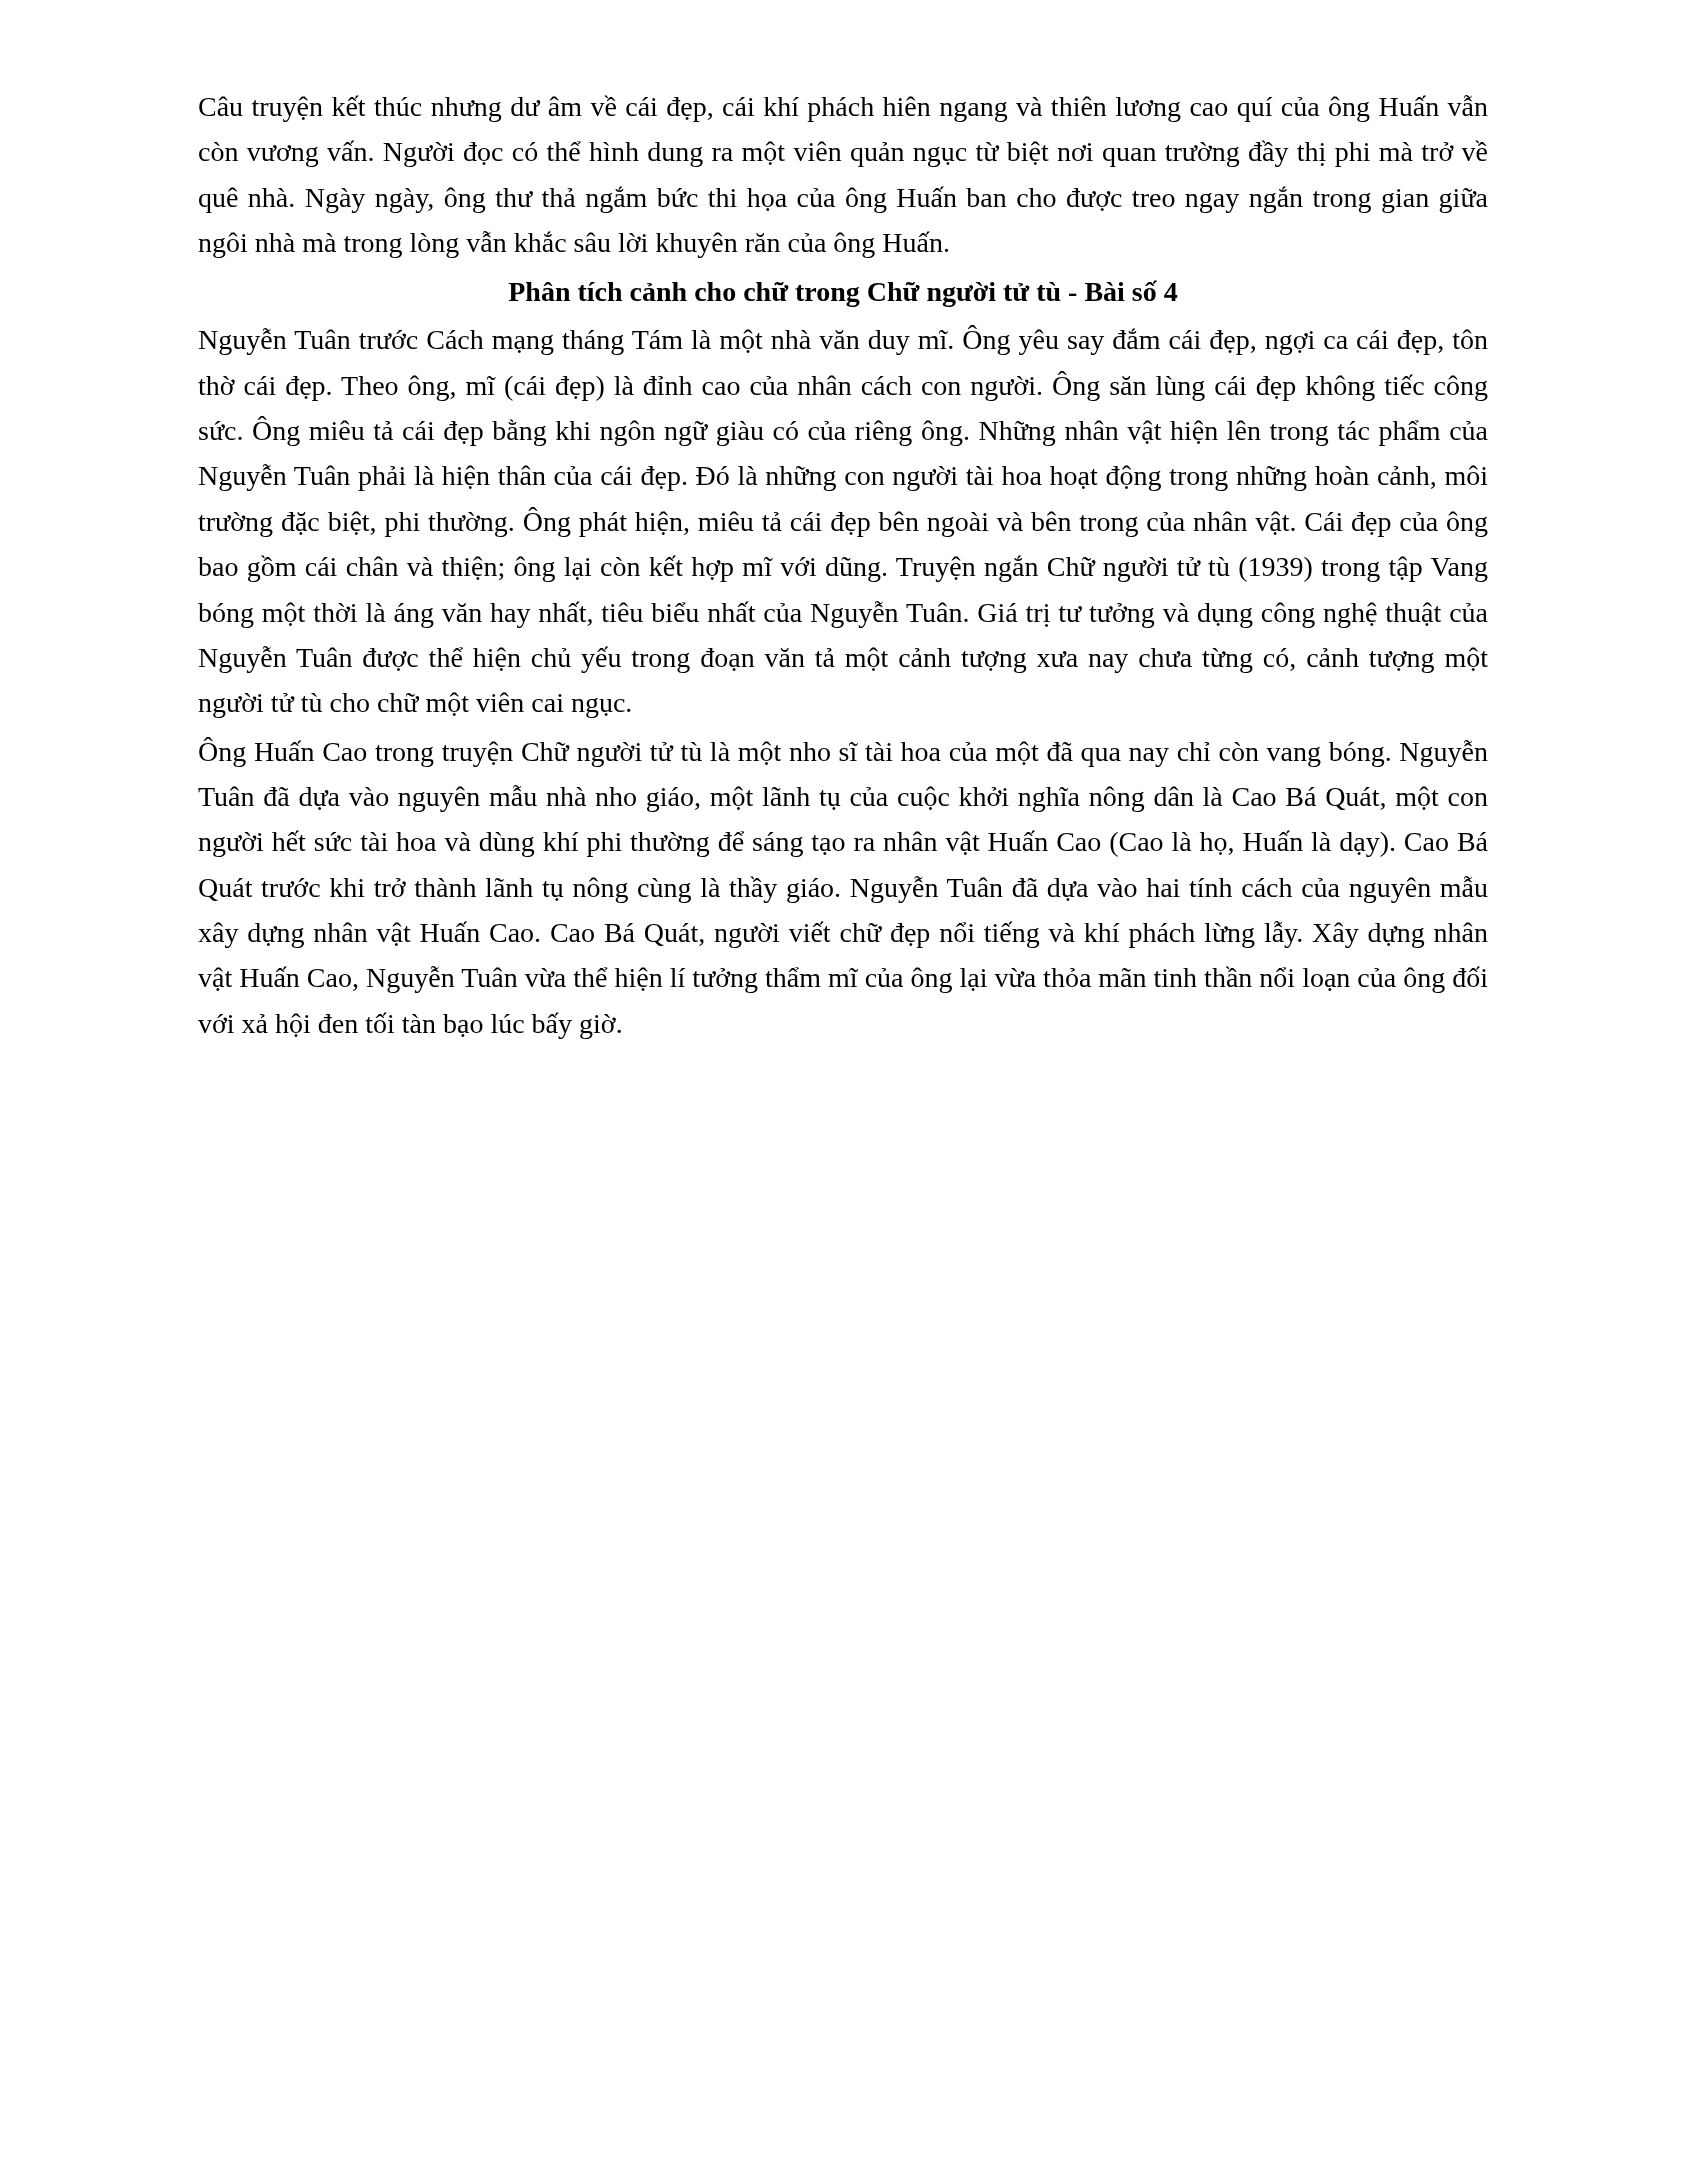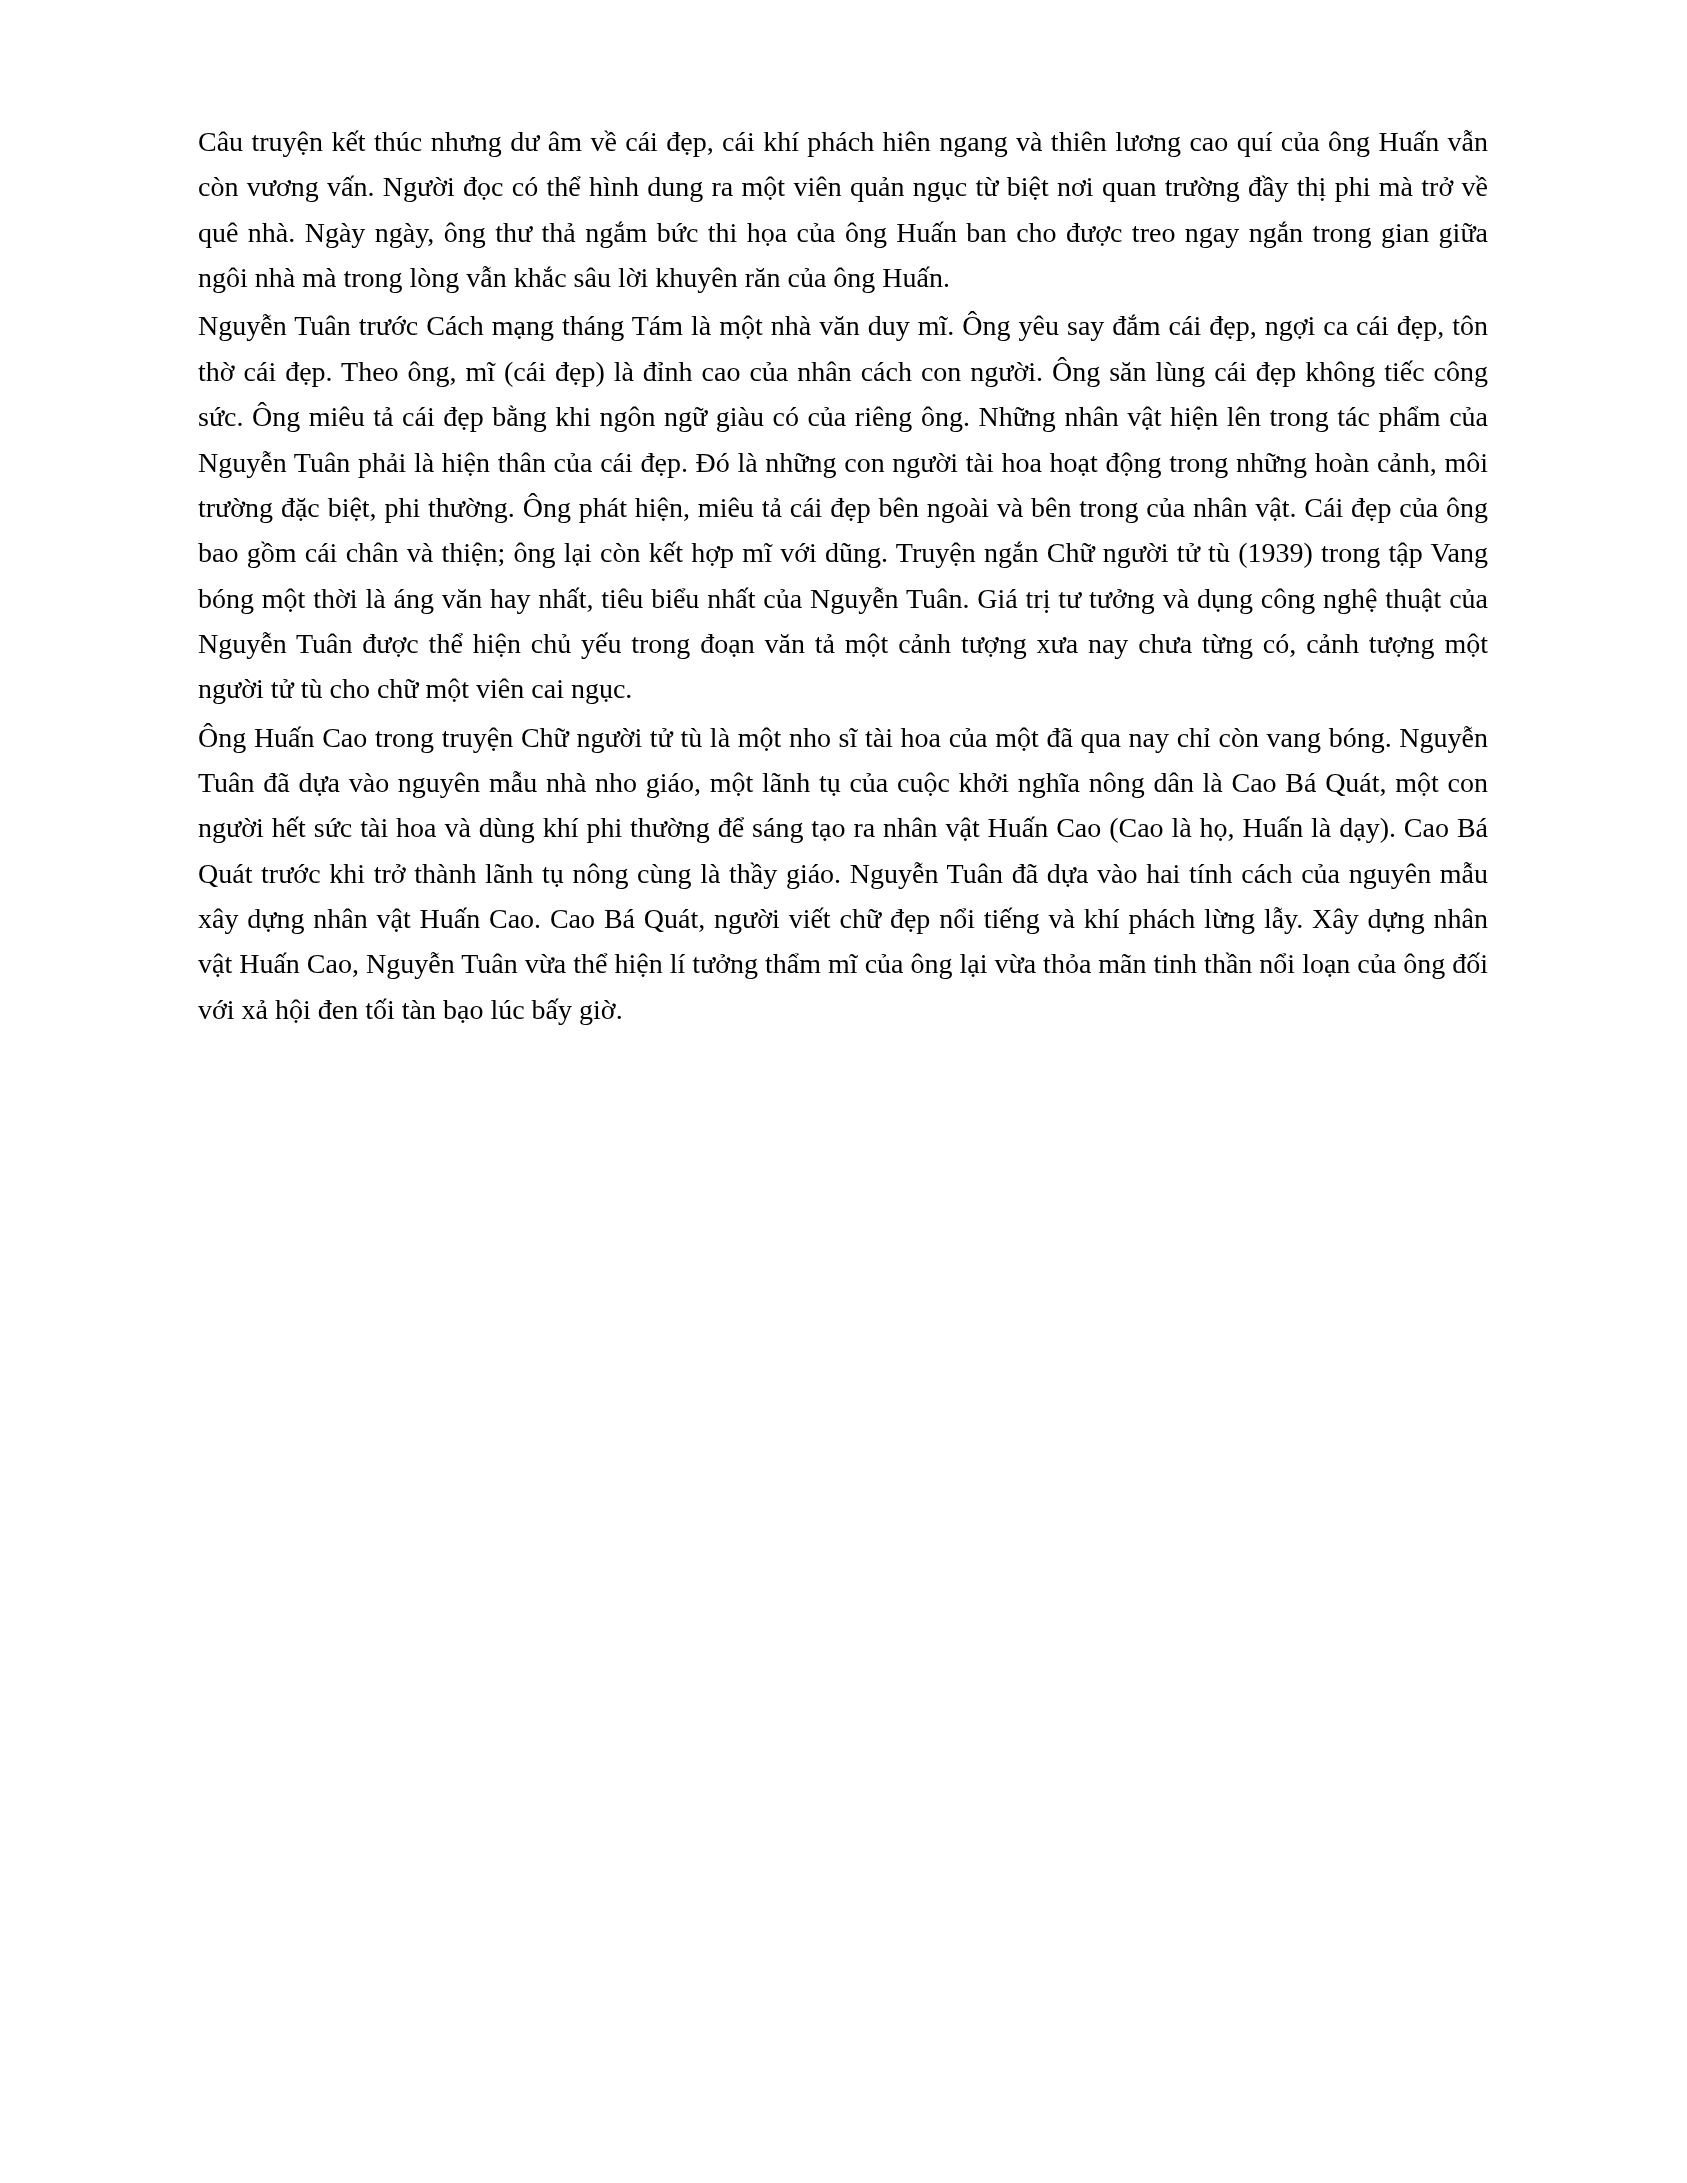--- a/index.html
+++ b/index.html
@@ -10,21 +10,21 @@
   body {
     width: 1687px;
     height: 2183px;
     font-family: "Liberation Serif", serif;
     color: #000000;
   }
   .page {
     box-sizing: border-box;
     width: 1432px;
     height: 2183px;
-    padding: 119px 198px 132px 198px;
+    padding: 84px 198px 132px 198px;
     background: #ffffff;
   }
   .doc-body {
     width: 1290px;
   }
   p.para {
     margin: 0 0 0 0;
     font-size: 28px;
     line-height: 1.62;
     text-align: justify;
@@ -43,17 +43,18 @@
     line-height: 1.62;
     text-align: center;
   }
 </style>
 </head>
 <body>
 
 <div class="page">
   <div class="doc-body">
     <p class="para">Câu truyện kết thúc nhưng dư âm về cái đẹp, cái khí phách hiên ngang và thiên lương cao quí của ông Huấn vẫn còn vương vấn. Người đọc có thể hình dung ra một viên quản ngục từ biệt nơi quan trường đầy thị phi mà trở về quê nhà. Ngày ngày, ông thư thả ngắm bức thi họa của ông Huấn ban cho được treo ngay ngắn trong gian giữa ngôi nhà mà trong lòng vẫn khắc sâu lời khuyên răn của ông Huấn.</p>
+    <p class="heading">Phân tích cảnh cho chữ trong Chữ người tử tù - Bài số 4</p>
     <p class="para">Nguyễn Tuân trước Cách mạng tháng Tám là một nhà văn duy mĩ. Ông yêu say đắm cái đẹp, ngợi ca cái đẹp, tôn thờ cái đẹp. Theo ông, mĩ (cái đẹp) là đỉnh cao của nhân cách con người. Ông săn lùng cái đẹp không tiếc công sức. Ông miêu tả cái đẹp bằng khi ngôn ngữ giàu có của riêng ông. Những nhân vật hiện lên trong tác phẩm của Nguyễn Tuân phải là hiện thân của cái đẹp. Đó là những con người tài hoa hoạt động trong những hoàn cảnh, môi trường đặc biệt, phi thường. Ông phát hiện, miêu tả cái đẹp bên ngoài và bên trong của nhân vật. Cái đẹp của ông bao gồm cái chân và thiện; ông lại còn kết hợp mĩ với dũng. Truyện ngắn Chữ người tử tù (1939) trong tập Vang bóng một thời là áng văn hay nhất, tiêu biểu nhất của Nguyễn Tuân. Giá trị tư tưởng và dụng công nghệ thuật của Nguyễn Tuân được thể hiện chủ yếu trong đoạn văn tả một cảnh tượng xưa nay chưa từng có, cảnh tượng một người tử tù cho chữ một viên cai ngục.</p>
     <p class="para">Ông Huấn Cao trong truyện Chữ người tử tù là một nho sĩ tài hoa của một đã qua nay chỉ còn vang bóng. Nguyễn Tuân đã dựa vào nguyên mẫu nhà nho giáo, một lãnh tụ của cuộc khởi nghĩa nông dân là Cao Bá Quát, một con người hết sức tài hoa và dùng khí phi thường để sáng tạo ra nhân vật Huấn Cao (Cao là họ, Huấn là dạy). Cao Bá Quát trước khi trở thành lãnh tụ nông cùng là thầy giáo. Nguyễn Tuân đã dựa vào hai tính cách của nguyên mẫu xây dựng nhân vật Huấn Cao. Cao Bá Quát, người viết chữ đẹp nổi tiếng và khí phách lừng lẫy. Xây dựng nhân vật Huấn Cao, Nguyễn Tuân vừa thể hiện lí tưởng thẩm mĩ của ông lại vừa thỏa mãn tinh thần nổi loạn của ông đối với xả hội đen tối tàn bạo lúc bấy giờ.</p>
   </div>
 </div>
 
 
 </body></html>

